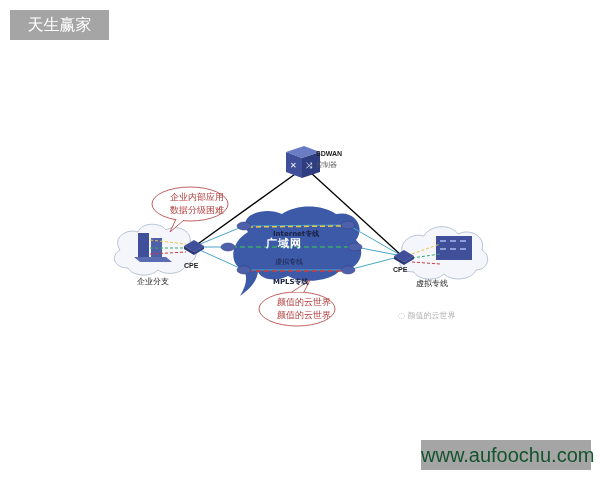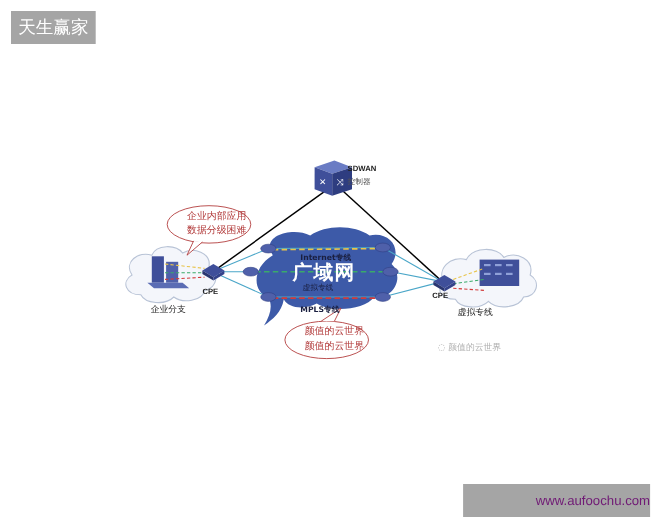--- a/index.html
+++ b/index.html
@@ -1,23 +1,23 @@
 <!DOCTYPE html>
 <html><head>
 <meta charset="utf-8">
 <style>
   html,body{margin:0;padding:0;}
   body{width:600px;height:480px;background:#ffffff;position:relative;overflow:hidden;font-family:"DejaVu Sans",sans-serif;}
-  .wm-top{position:absolute;left:10px;top:10px;width:77px;height:30px;background:#a5a5a5;color:#fff;font-size:16px;line-height:30px;text-align:center;}
-  .wm-bottom{position:absolute;left:421px;top:440px;width:170px;height:30px;background:#a5a5a5;color:#701a75;font-size:12px;line-height:30px;text-align:right;font-family:"Liberation Sans",sans-serif;}
+  .wm-top{position:absolute;left:10px;top:10px;width:99px;height:30px;background:#a5a5a5;color:#fff;font-size:16px;line-height:30px;text-align:center;}
+  .wm-bottom{position:absolute;left:421px;top:440px;width:170px;height:30px;background:#a5a5a5;color:#14532d;font-size:20px;line-height:30px;text-align:left;font-family:"Liberation Sans",sans-serif;}
   svg{position:absolute;left:0;top:0;}
   .lbl{position:absolute;font-size:8px;color:#222;white-space:nowrap;}
   .bold{font-weight:bold;font-family:"Liberation Sans",sans-serif;}
   .bubble-text{position:absolute;font-family:"DejaVu Serif",serif;font-size:9px;color:#b23a3a;text-align:right;line-height:13px;}
-  .wan-title{position:absolute;font-size:18px;font-weight:bold;color:#fff;letter-spacing:1px;}
+  .wan-title{position:absolute;font-size:11px;font-weight:bold;color:#fff;letter-spacing:1px;}
   .credit{position:absolute;font-size:8px;color:#b0b0b0;text-align:center;}
 </style>
 </head>
 <body>
 
 <div class="wm-top">天生赢家</div>
 
 <svg width="600" height="480" viewBox="0 0 600 480">
 
   <line x1="298" y1="172" x2="195" y2="246" stroke="#000" stroke-width="1.3"></line>

